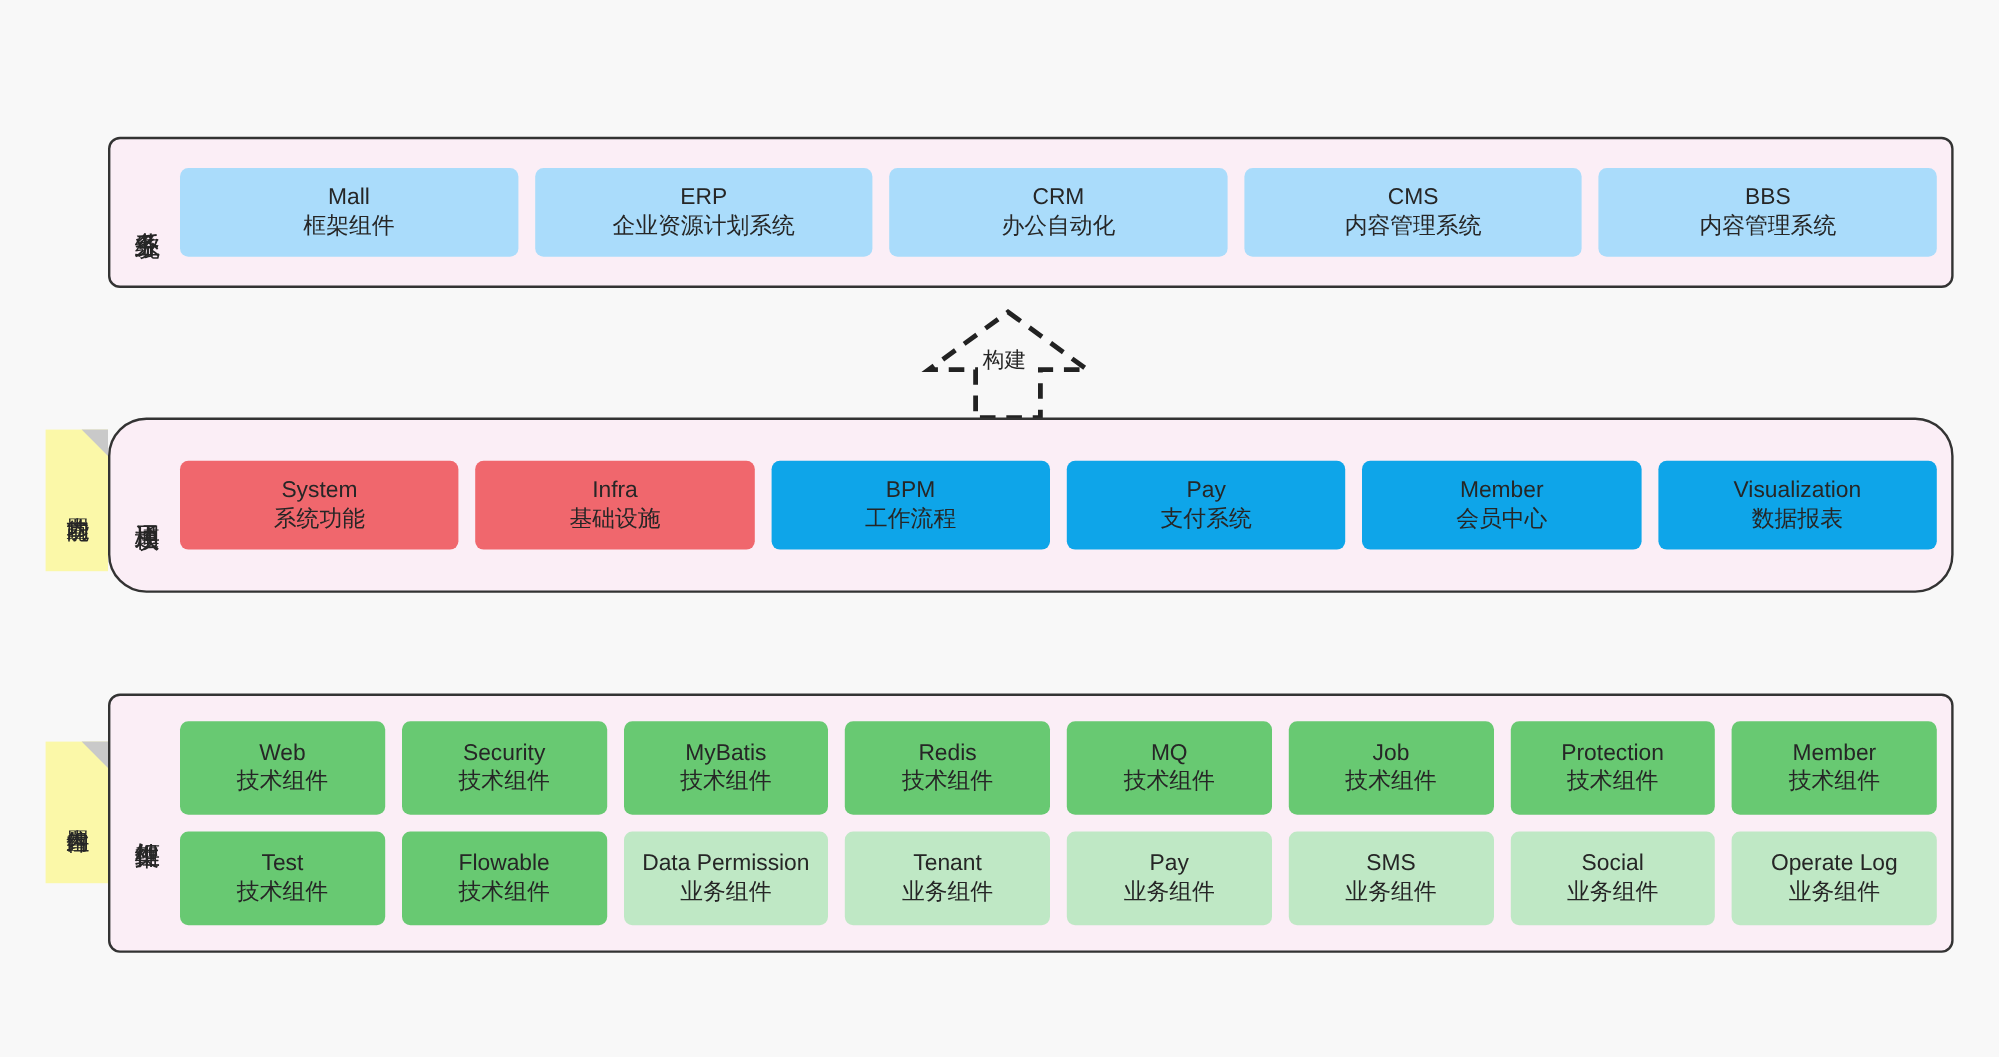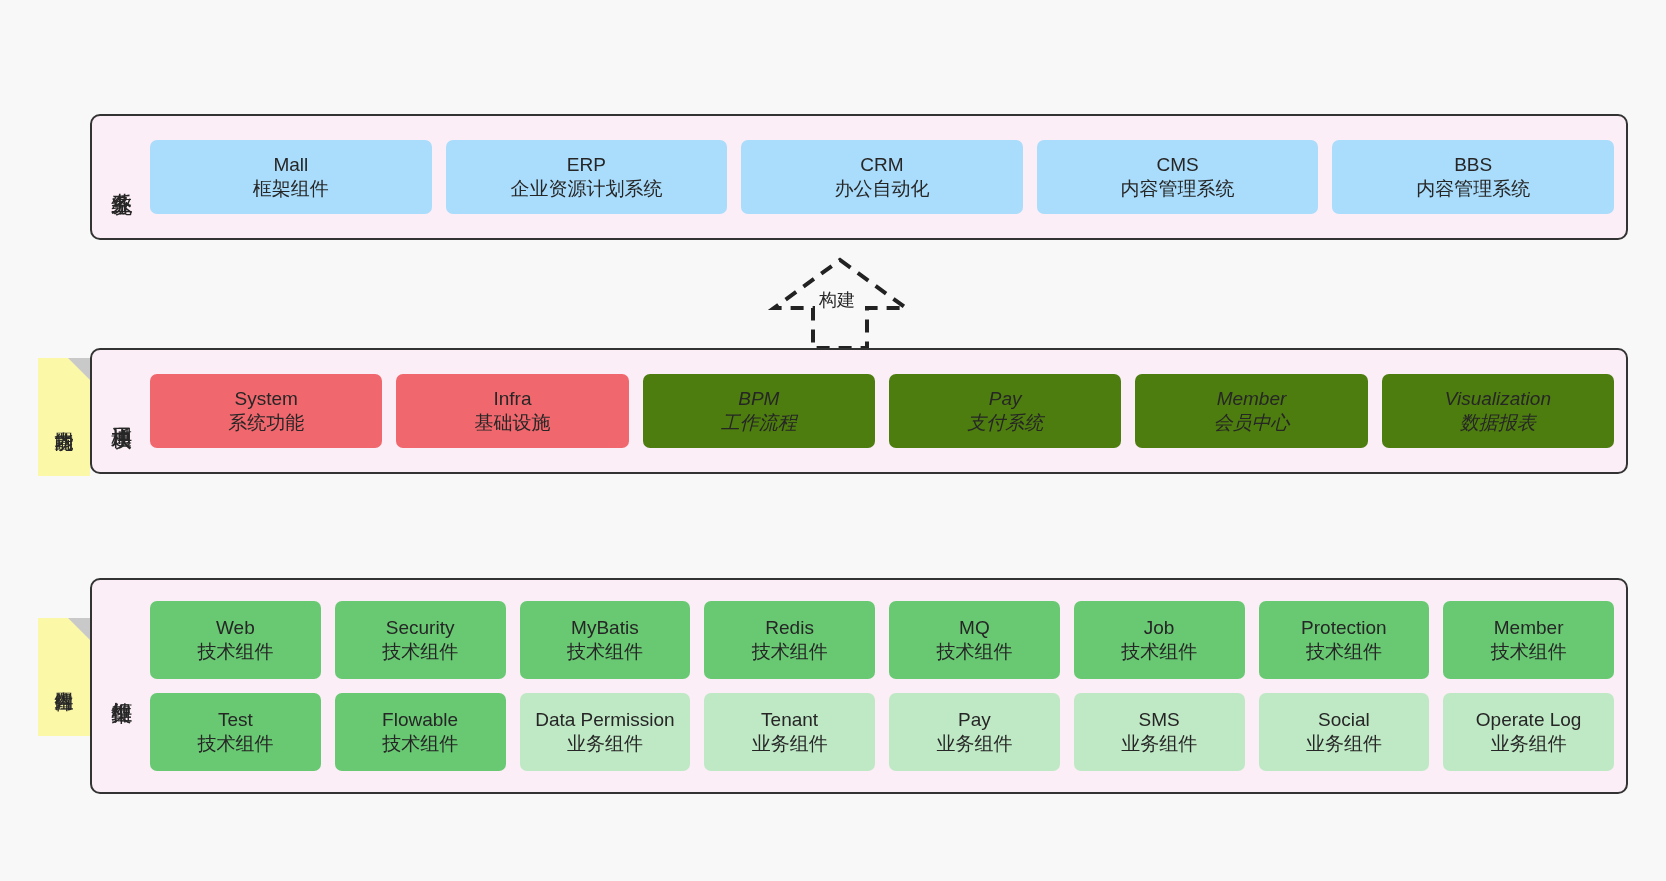--- a/index.html
+++ b/index.html
@@ -69,30 +69,30 @@
     line-height: 1.28;
     padding: 6px 4px;
     min-width: 0;
   }
   .card .l1 { white-space: nowrap; }
   .card .l2 { white-space: nowrap; }
   .card.wrap .l1 { white-space: normal; }
 
   .c-blue       { background: #aadcfb; }
   .c-red        { background: #f0676d; }
-  .c-pink       { background: #4d7c0f; font-style: italic; }
+  .c-pink       { background: #0ea5e9; }
   .c-green      { background: #68c972; }
   .c-lightgreen { background: #bfe8c5; }
 
   
   #sec-business { left: 90px;  top: 114px; width: 1538px; height: 126px; }
   #sec-business .card { height: 74px; }
 
   
-  #sec-modules  { left: 90px;  top: 348px; width: 1538px; height: 126px; }
+  #sec-modules  { left: 90px;  top: 348px; width: 1538px; height: 146px; border-radius: 32px; }
   #sec-modules .card { height: 74px; }
 
   
   #sec-framework{ left: 90px;  top: 578px; width: 1538px; height: 216px; }
   #sec-framework .card { height: 78px; }
 
   
   .note {
     position: absolute;
     box-sizing: border-box;

